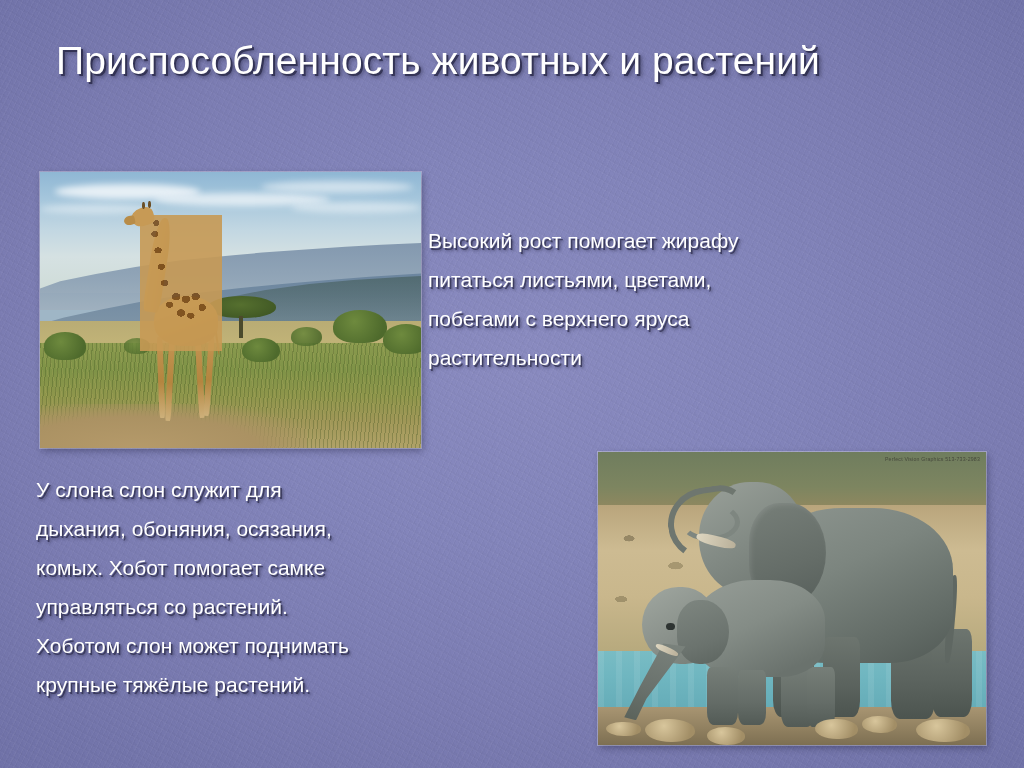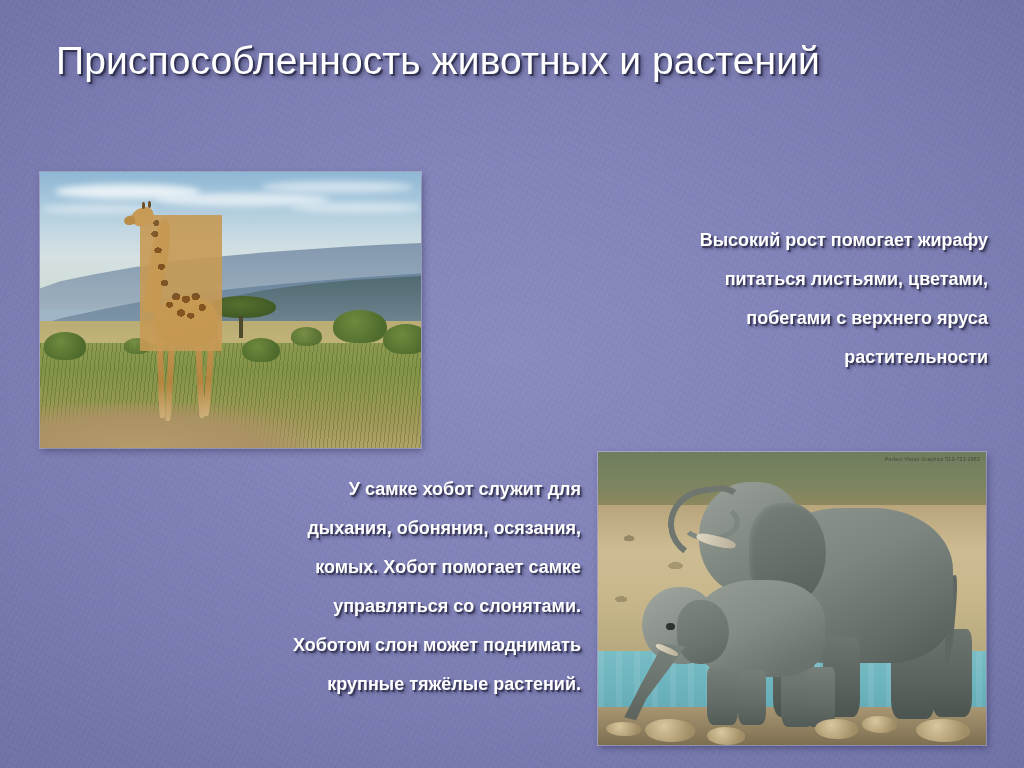--- a/index.html
+++ b/index.html
@@ -51,28 +51,27 @@
        2px 2px 0 rgba(40,40,70,.78),
        3px 3px 4px rgba(25,25,50,.55);
     z-index: 6;
   }
   .title .ln { display: block; white-space: nowrap; }
 
   
   .bodytext {
     position: absolute;
     color: #ffffff;
-    font-size: 18px;
+    font-size: 21px;
     line-height: 39px;
-    font-weight: 700;
+    font-weight: 400;
     text-shadow:
        1.6px 1.6px 0 rgba(45,45,75,.72),
        2.6px 2.6px 3px rgba(25,25,50,.5);
     z-index: 6;
-    text-align: right;
   }
   .bodytext .ln { display: block; white-space: nowrap; }
 
   #giraffe-text { left: 428px; top: 221px; width: 560px; }
   #elephant-text { left: 36px;  top: 470px; width: 545px; }
 
   
   .photo {
     position: absolute;
     overflow: hidden;
@@ -457,24 +456,24 @@
   </div>
 
   <div class="bodytext" id="giraffe-text">
     <span class="ln">Высокий рост помогает жирафу</span>
     <span class="ln">питаться листьями, цветами,</span>
     <span class="ln">побегами с верхнего яруса</span>
     <span class="ln">растительности</span>
   </div>
 
   <div class="bodytext" id="elephant-text">
-    <span class="ln">У самке хобот служит для</span>
+    <span class="ln">У слона слон служит для</span>
     <span class="ln">дыхания, обоняния, осязания,</span>
     <span class="ln">комых. Хобот помогает самке</span>
-    <span class="ln">управляться со слонятами.</span>
+    <span class="ln">управляться со растений.</span>
     <span class="ln">Хоботом слон может поднимать</span>
     <span class="ln">крупные тяжёлые растений.</span>
   </div>
 
   <div class="photo" id="photo-elephants">
     <div class="ph-layer e-bg-top"></div>
     <div class="ph-layer e-bg-sand"></div>
     <div class="ph-layer e-water"></div>
     <div class="ph-layer e-shore"></div>
 

